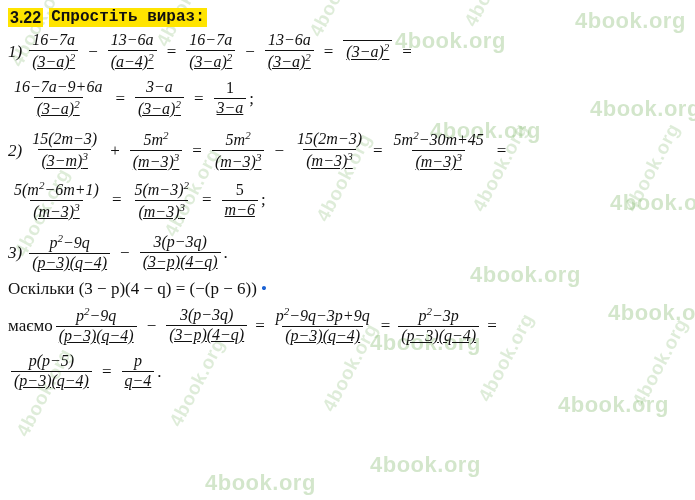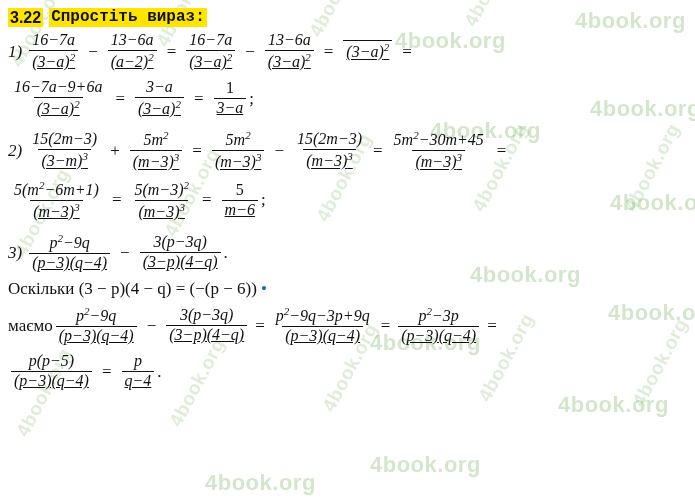--- a/index.html
+++ b/index.html
@@ -114,21 +114,21 @@
   <div class="line">
     <span class="lbl it">1)</span>
 
     <span class="frac">
       <span class="num it">16−7a</span>
       <span class="den it"><span>(3−a)</span><sup>2</sup></span>
     </span>
     <span class="op">−</span>
     <span class="frac">
       <span class="num it">13−6a</span>
-      <span class="den it"><span>(a−2)</span><sup>2</sup></span>
+      <span class="den it"><span>(a−4)</span><sup>2</sup></span>
     </span>
     <span class="op">=</span>
 
     <span class="frac">
       <span class="num it">16−7a</span>
       <span class="den it"><span>(3−a)</span><sup>2</sup></span>
     </span>
     <span class="op">−</span>
     <span class="frac">
       <span class="num it">13−6a</span>

